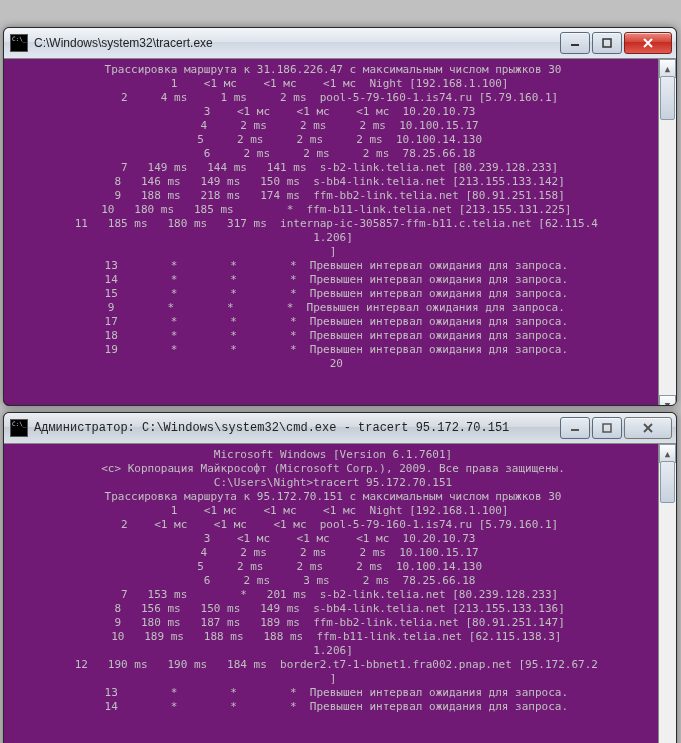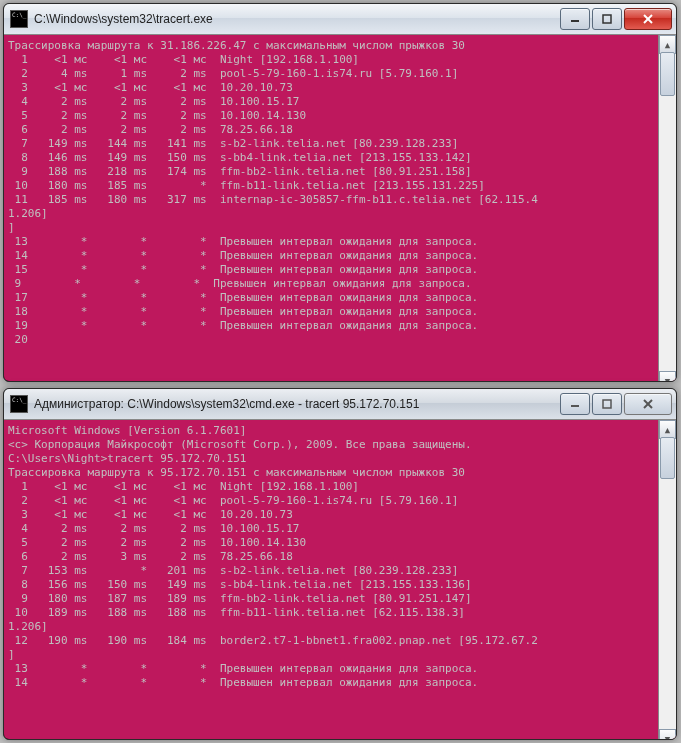--- a/index.html
+++ b/index.html
@@ -11,20 +11,21 @@
     font-family: "Segoe UI", Tahoma, sans-serif;
     overflow: hidden;
   }
   .window {
     position: absolute;
     background: #000;
     border: 1px solid #2a2a2a;
     box-shadow: 0 0 8px rgba(0,0,0,0.4);
     border-radius: 6px;
     overflow: hidden;
+    margin-top: 24px;
   }
   .titlebar {
     height: 30px;
     background: linear-gradient(to bottom, #f4f6f9 0%, #dde4ec 45%, #cdd6e1 46%, #e2e8f0 100%);
     border-bottom: 1px solid #888;
     display: flex;
     align-items: center;
     padding: 0 4px 0 6px;
   }
   .titlebar .icon {
@@ -79,29 +80,30 @@
     width: 46px;
   }
   .win-btn.inactive-close {
     background: linear-gradient(to bottom, #e8edf3, #c7d1dd);
     color: #555;
     border-color: #777;
     width: 46px;
   }
   .win-btn svg { display: block; }
   .console {
-    background: #be185d;
+    background: #701a75;
     color: #c0c0c0;
     font-family: "Lucida Console", Consolas, monospace;
     font-size: 11px;
     line-height: 14px;
     padding: 4px 12px 4px 4px;
     height: calc(100% - 30px);
     position: relative;
     overflow: hidden;
+    text-align: center;
   }
   .console .scroll-area {
     position: absolute;
     left: 4px;
     right: 18px;
     top: 4px;
     bottom: 4px;
     overflow: hidden;
   }
   .scrollbar {
@@ -191,21 +193,21 @@
       <div class="sb-btn">▲</div>
       <div class="sb-track">
         <div class="sb-thumb" style="top:0; height:42px;"></div>
       </div>
       <div class="sb-btn bottom">▼</div>
     </div>
   </div>
 </div>
 
 <div class="window" style="left:3px; top:388px; width:672px; height:350px;">
-  <div class="titlebar" style="background:linear-gradient(to bottom,#eceff3 0%,#d5dbe2 45%,#c4ccd6 46%,#dbe1e9 100%);">
+  <div class="titlebar" style="background:linear-gradient(to bottom,#eceff3 0%,#d5dbe2 45%,#c4ccd6 46%,#dbe1e9 100%);font-family:Liberation Mono, monospace;">
     <span class="icon"></span>
     <span class="title">Администратор: C:\Windows\system32\cmd.exe - tracert  95.172.70.151</span>
     <div class="win-buttons">
       <div class="win-btn">
         <svg width="10" height="10">
             <line x1="1" y1="7" x2="9" y2="7" stroke="#555" stroke-width="2"></line>
           </svg>
       </div>
       <div class="win-btn">
         <svg width="10" height="10">

